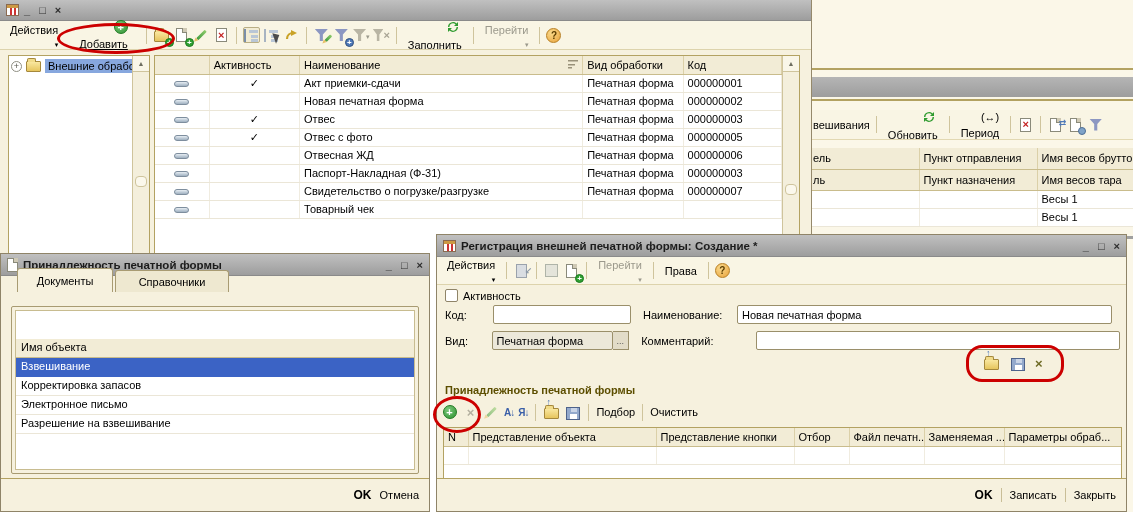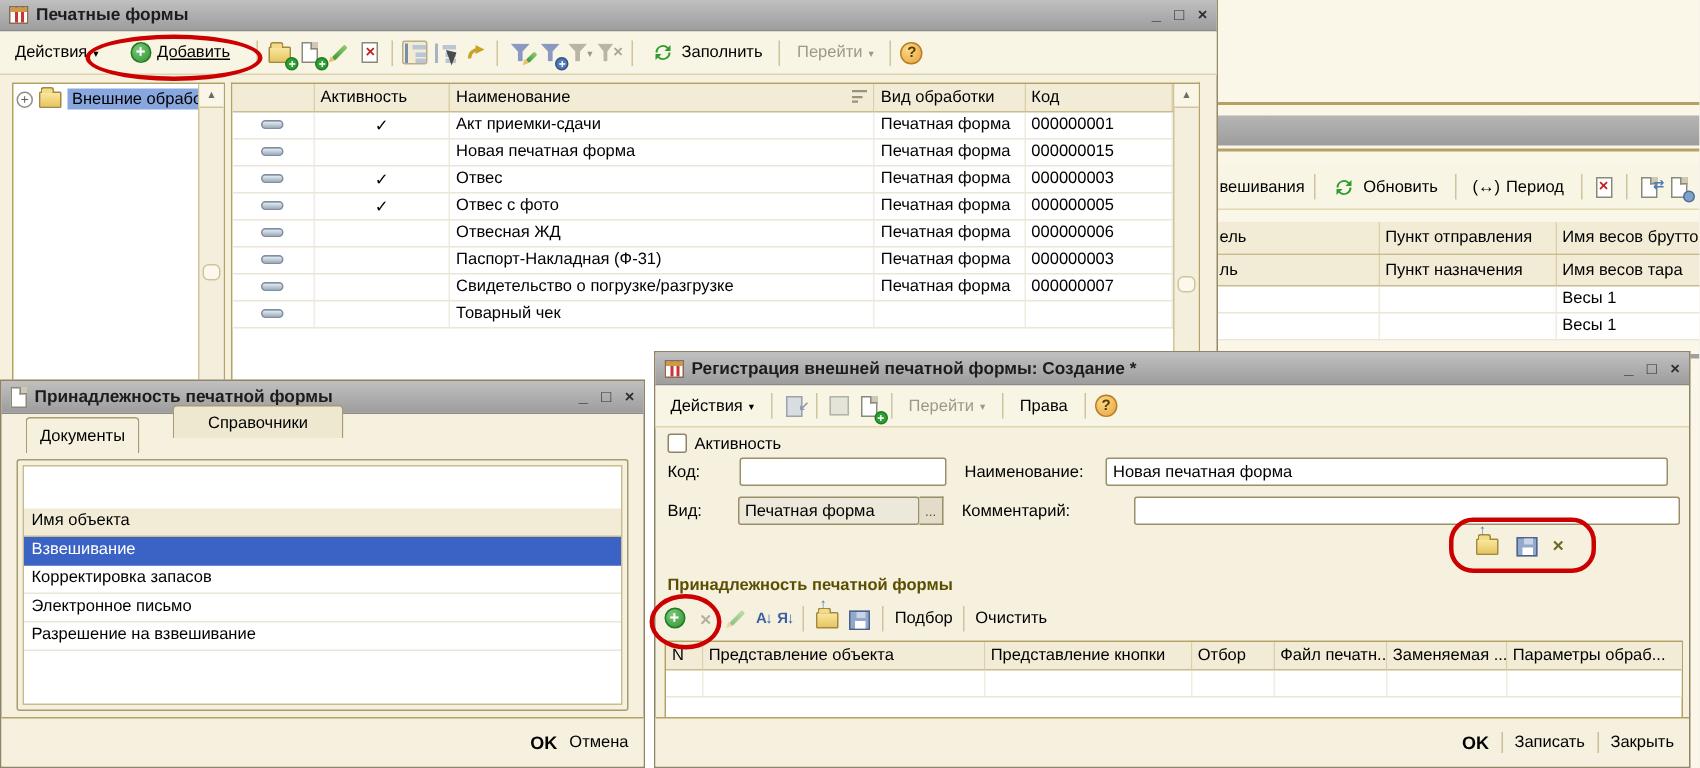--- a/index.html
+++ b/index.html
@@ -10,21 +10,21 @@
   
   .win { position:absolute; background:#F6F1DE; border:1px solid #95896B; }
   .titlebar { height:21px; background:linear-gradient(#C0C0C0,#9D9D9D); border-bottom:1px solid #8A8A8A;
               display:flex; align-items:center; gap:5px; padding:0 6px; }
   .titlebar .t { flex:1; font-weight:bold; font-size:11.5px; color:#1C1C1C; white-space:nowrap; overflow:hidden; }
   .winbtns { display:flex; gap:9px; font-weight:bold; font-size:11px; color:#2E2E2E; }
   .winbtns span { cursor:default; }
 
   .tb { display:flex; align-items:center; height:29px; padding:0 5px; gap:3px;
         background:#F9F5E4; border-bottom:1px solid #DDD3AC; white-space:nowrap; }
-  .tbtn { display:inline-flex; align-items:center; gap:4px; padding:2px 5px; border-radius:2px; }
+  .tbtn { display:inline-flex; align-items:flex-end; gap:4px; padding:2px 5px; border-radius:2px;flex-direction:column; }
   .dis { color:#9B998C; }
   .sep { width:1px; height:17px; background:#CFC49C; margin:0 3px; flex:none; }
   .caret { font-size:7px; line-height:1; position:relative; top:1px; }
   .u { text-decoration:underline; }
 
   
   .ic { width:17px; height:16px; display:inline-flex; align-items:center; justify-content:center; position:relative; flex:none; }
   .plus-circle { width:14px; height:14px; border-radius:50%; background:radial-gradient(circle at 35% 30%,#7CC87C,#2F9331);
                  color:#fff; font-weight:bold; font-size:11px; line-height:13px; text-align:center; border:1px solid #1F7A22; }
   .doc { width:11px; height:14px; background:#fff; border:1px solid #8A8A7A; position:relative; }
@@ -99,21 +99,21 @@
   #ww-tb { position:absolute; left:0; right:0; top:110px; height:30px; display:flex; align-items:center; gap:3px; padding:0 2px;
            background:#F9F5E4; border-bottom:1px solid #E2D8B2; white-space:nowrap; overflow:hidden; }
   #ww-grid { position:absolute; left:-2px; top:148px; width:340px; }
   #ww-grid th { height:21px; }
   #ww-bottom { position:absolute; left:0; right:0; top:236px; height:3px; background:#A0A0A0; }
 
   
   #win-belong { left:0; top:253px; width:430px; height:259px; z-index:5; border-color:#8F8468; }
   .tab { position:absolute; display:flex; align-items:center; justify-content:center;
          border:1px solid #A89B72; border-bottom:none; border-radius:3px 3px 0 0; }
-  #wb-tab1 { left:16px; top:24px; width:76px; height:24px; background:#F6F1DE; z-index:3; }
+  #wb-tab1 { left:16px; top:14px; width:96px; height:24px; background:#F6F1DE; z-index:3; }
   #wb-tab2 { left:114px; top:16px; width:114px; height:22px; background:#EEE8D0; z-index:1; }
   #wb-box { position:absolute; left:10px; right:10px; top:52px; bottom:37px; border:1px solid #A89B72; border-radius:2px; background:#F6F1DE; z-index:2; padding:3px; }
   #wb-list { width:100%; height:100%; background:#fff; border:1px solid #C8BC90; }
   .listhead { background:#F2ECD6; border-bottom:1px solid #C9BC8C; padding:2px 5px; height:19px;margin-top:28px; }
   .litem { padding:2px 5px; height:19px; border-bottom:1px solid #EBE6D7; white-space:nowrap; overflow:hidden; }
   .litem.sel { background:#3B63C5; color:#fff; border-bottom-color:#3B63C5; }
   .botbar { position:absolute; left:0; right:0; bottom:0; height:33px; border-top:1px solid #B3A262; background:#F6F1DE;
             display:flex; align-items:center; justify-content:flex-end; gap:8px; padding:0 10px; }
   .okbtn { font-weight:bold; font-size:12px; }
   .btnsep { width:1px; height:14px; background:#C9BE97; }
@@ -210,21 +210,20 @@
             <td>Весы 1</td>
       </tr>
     </tbody>
       </table>
     <div id="ww-bottom"></div>
   </div>
 
   <div class="win" id="win-print">
     <div class="titlebar">
       <span class="grid-icon"></span>
-      <span class="t">Печатные формы</span>
       <span class="winbtns">
         <span>_</span>
         <span>□</span>
         <span>×</span>
       </span>
     </div>
     <div class="tb">
       <span class="tbtn">
         <span>Действия</span>
         <span class="caret">▾</span>
@@ -339,21 +338,21 @@
             <td class="c">✓</td>
             <td>Акт приемки-сдачи</td>
             <td>Печатная форма</td>
             <td>000000001</td>
           </tr>
           <tr>
             <td class="c"><span class="pill"></span></td>
             <td class="c"></td>
             <td>Новая печатная форма</td>
             <td>Печатная форма</td>
-            <td>000000015</td>
+            <td>000000002</td>
           </tr>
           <tr>
             <td class="c"><span class="pill"></span></td>
             <td class="c">✓</td>
             <td>Отвес</td>
             <td>Печатная форма</td>
             <td>000000003</td>
           </tr>
           <tr>
             <td class="c"><span class="pill"></span></td>

